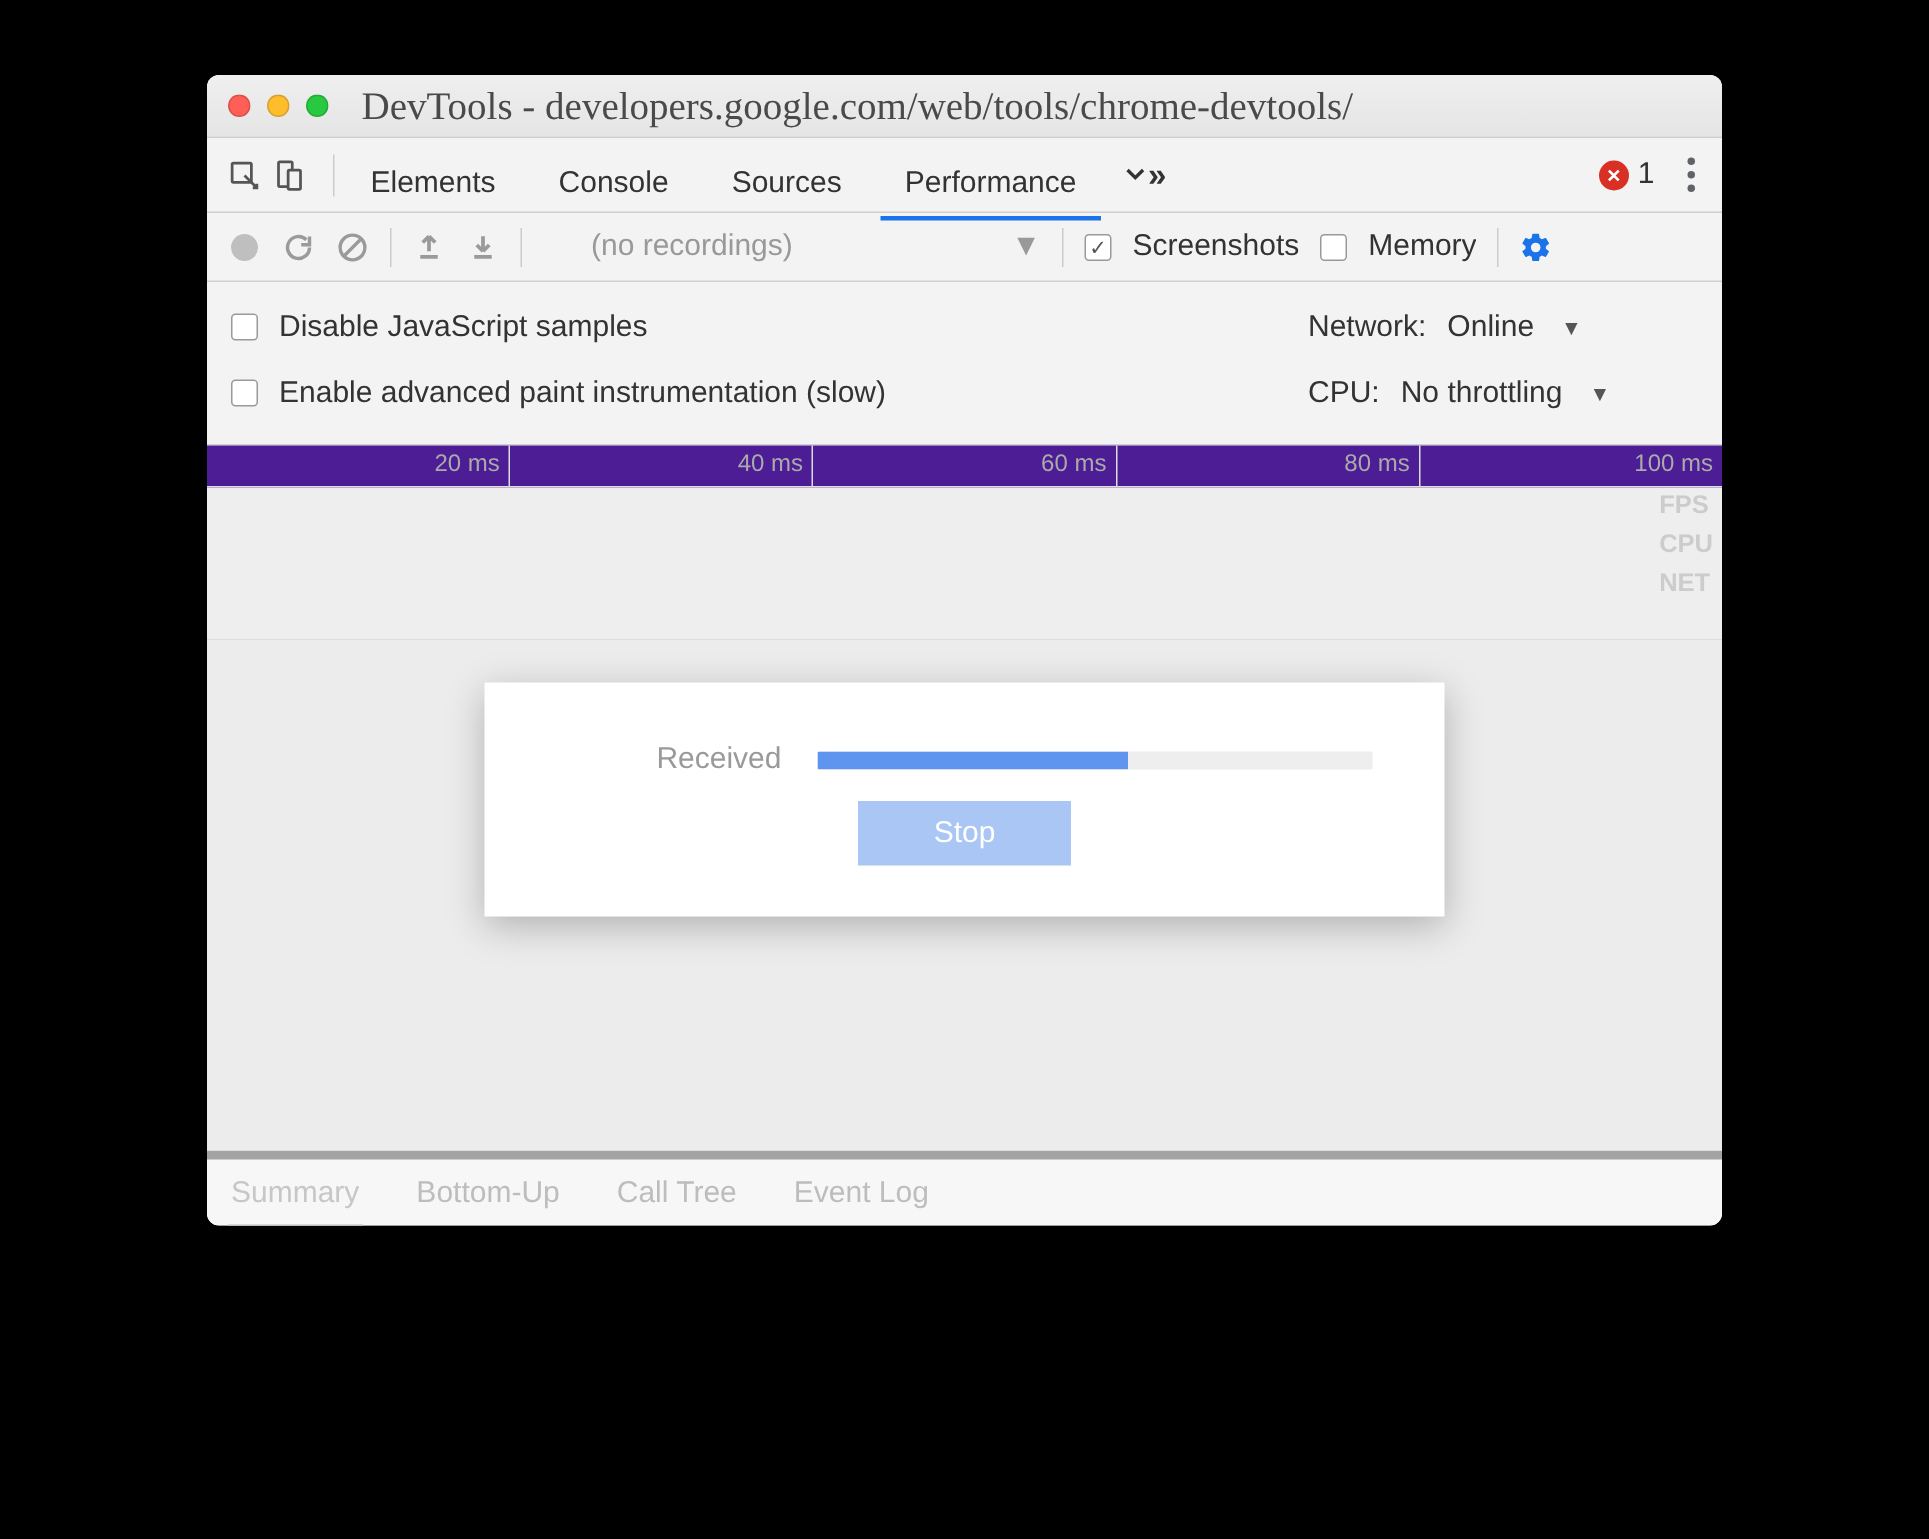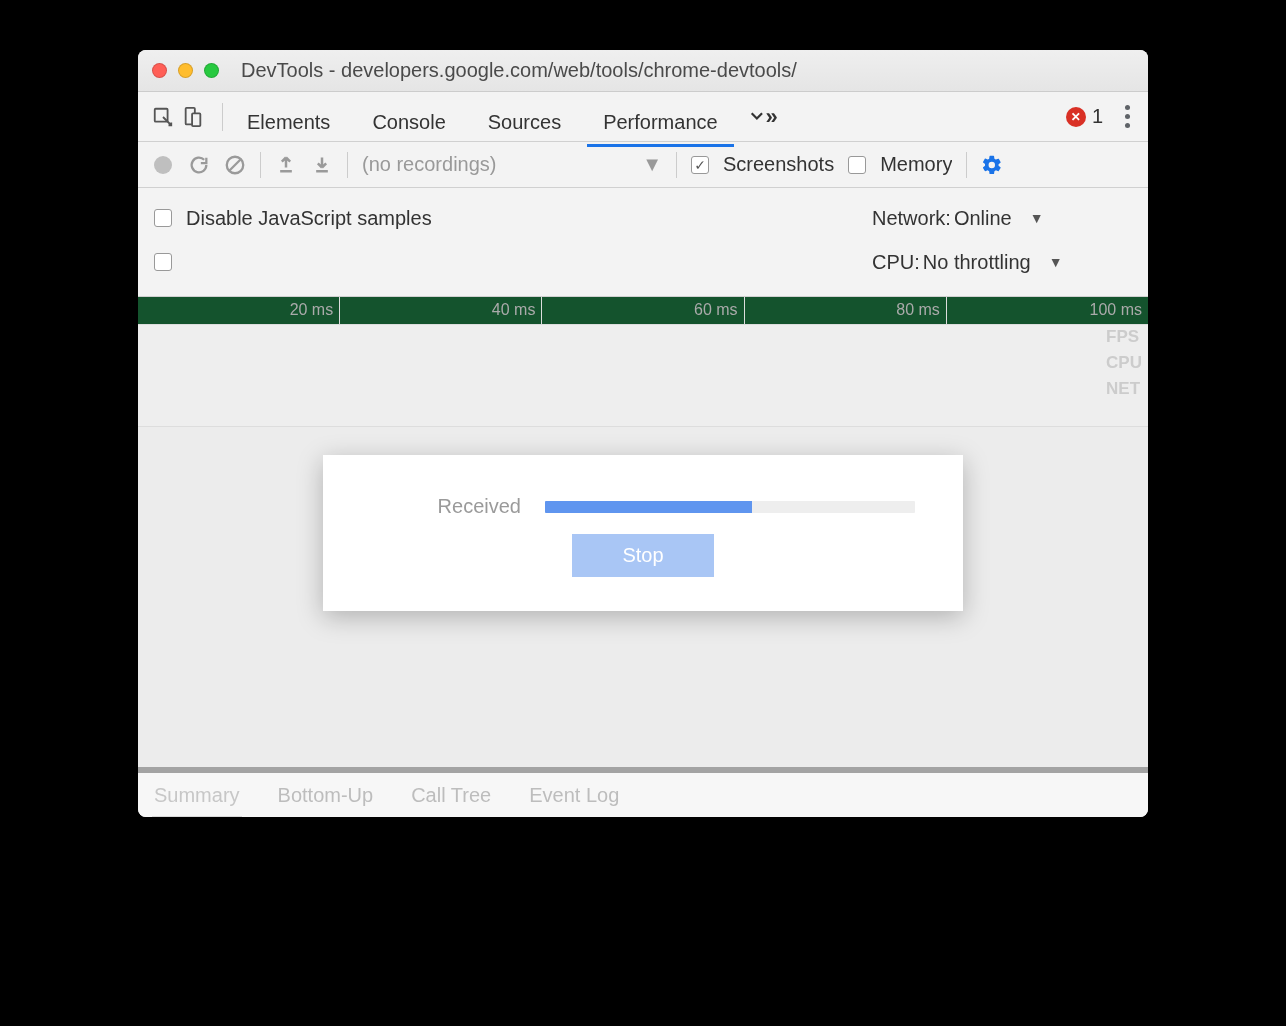--- a/index.html
+++ b/index.html
@@ -26,21 +26,21 @@
     height: 42px;
     background: linear-gradient(#efefef,#e5e5e5);
     display: flex;
     align-items: center;
     padding: 0 14px;
     border-bottom: 1px solid #ccc;
   }
   .traffic { display:flex; gap:11px; margin-right: 22px;}
   .dot { width:15px; height:15px; border-radius:50%; border:1px solid rgba(0,0,0,0.15);}
   .dot.red{background:#ff5f57;} .dot.yel{background:#ffbd2e;} .dot.grn{background:#28c940;}
-  .title { color:#4a4a4a; font-size:20px; white-space:nowrap; overflow:hidden; text-overflow:ellipsis;}
+  .title { color:#4a4a4a; font-size:26px; white-space:nowrap; overflow:hidden; text-overflow:ellipsis;font-family:Liberation Serif, serif;}
 
   
   .tabbar {
     height: 50px;
     background:#f3f3f3;
     border-bottom:1px solid #d0d0d0;
     display:flex;
     align-items:center;
     padding: 0 10px;
   }
@@ -68,47 +68,47 @@
     color:#888;
     font-size:20px;
   }
   .tool-ic{width:22px;height:22px;display:flex;align-items:center;justify-content:center;}
   .rec-dot{width:18px;height:18px;border-radius:50%;background:#bfbfbf;}
   .vline{width:1px;height:26px;background:#ccc;}
   .chk{width:18px;height:18px;border:1.5px solid #999;border-radius:3px;display:inline-flex;align-items:center;justify-content:center;background:#fff;}
   .chk.checked::after{content:"✓";font-size:14px;color:#555;}
   .tool-label{color:#333;}
   .gear{color:#1a73e8;}
-  .recordings-group{display:flex;align-items:flex-end;gap:24px;flex:0 0 300px;}
+  .recordings-group{display:flex;align-items:flex-end;gap:24px;flex:0 0 300px;margin-left:32px;}
   .recordings-text{color:#999;}
 
   
   .settings {
     background:#f3f3f3;
     border-bottom:1px solid #d0d0d0;
     padding: 8px 16px 12px;
     font-size:20px;
     color:#333;
   }
   .srow{display:flex;align-items:center;height:44px;}
   .srow .chk{margin-right:14px;}
-  .srow-right{margin-left:auto;display:flex;align-items:flex-start;gap:3px;min-width:260px;}
+  .srow-right{margin-left:auto;display:flex;align-items:flex-start;gap:14px;min-width:260px;}
   .sel{display:flex;align-items:center;gap:18px;color:#333;}
   .sel-caret{color:#555;font-size:14px;}
 
   
   .timeline {
     background:#eee;
     border-bottom:1px solid #ddd;
     height:130px;
     position:relative;
     font-size:16px;
     color:#aaa;
   }
-  .tl-ticks{height:28px;border-bottom:1px solid #ddd;display:flex;background:#14532d;}
+  .tl-ticks{height:28px;border-bottom:1px solid #ddd;display:flex;background:#4c1d95;}
   .tl-tick{flex:1;text-align:right;padding:4px 6px 0 0;border-right:1px solid #ddd;}
   .tl-labels{position:absolute;right:6px;top:30px;display:flex;flex-direction:column;gap:6px;text-align:left;font-weight:600;color:#ccc;font-size:17px;}
 
   
   .main{
     background:#ececec;
     height:340px;
     position:relative;
   }
   .dialog{
@@ -255,20 +255,21 @@
       <div class="srow-right">
         <span>Network:</span>
         <div class="sel">
           <span>Online</span>
           <span class="sel-caret">▼</span>
         </div>
       </div>
     </div>
     <div class="srow">
       <div class="chk"></div>
+      <span>Enable advanced paint instrumentation (slow)</span>
       <div class="srow-right">
         <span>CPU:</span>
         <div class="sel">
           <span>No throttling</span>
           <span class="sel-caret">▼</span>
         </div>
       </div>
     </div>
   </div>
 

